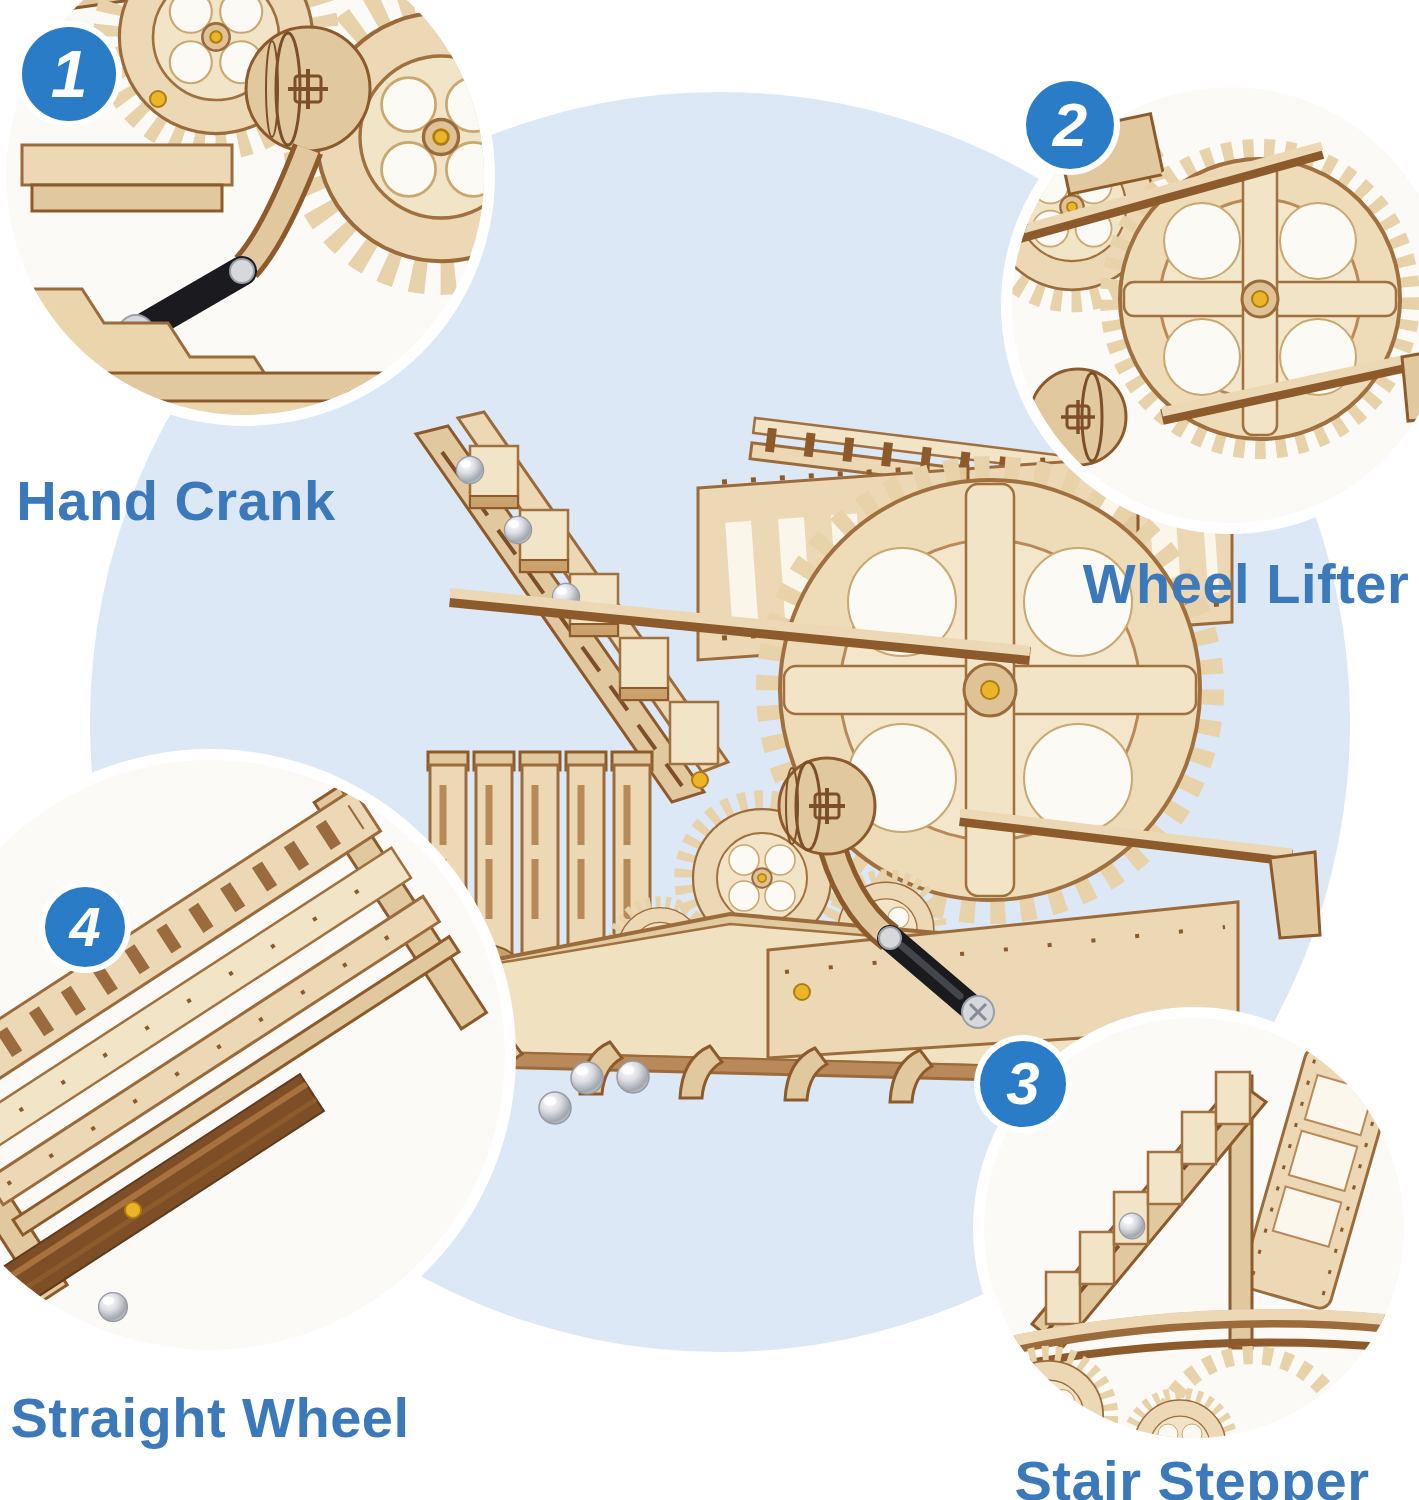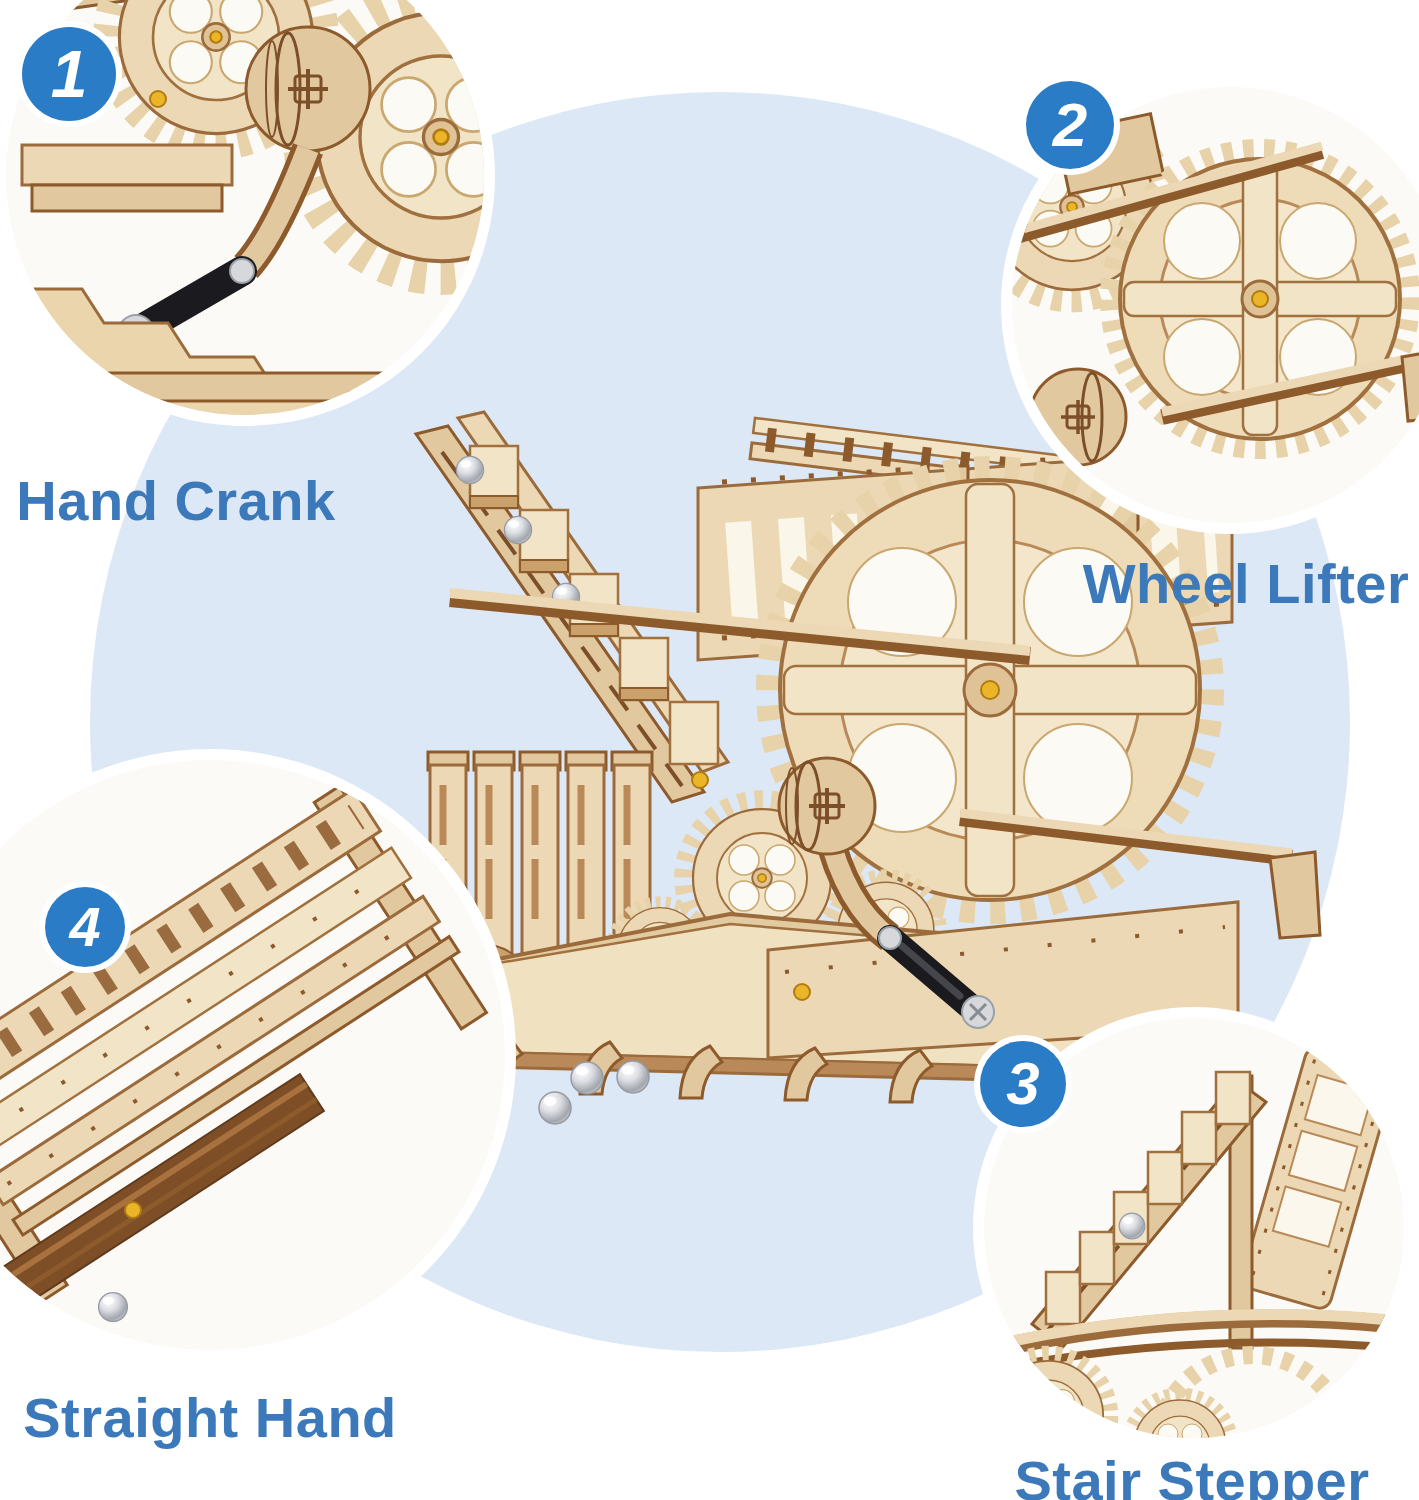--- a/index.html
+++ b/index.html
@@ -336,15 +336,15 @@
   <div class="badge badge-3">
     <span>3</span>
   </div>
   <div class="badge badge-4">
     <span>4</span>
   </div>
 
   <div class="callout-label label-1">Hand Crank</div>
   <div class="callout-label label-2">Wheel Lifter</div>
   <div class="callout-label label-3">Stair Stepper</div>
-  <div class="callout-label label-4">Straight Hand</div>
+  <div class="callout-label label-4">Straight Wheel</div>
 
 </div>
 
 </body></html>

